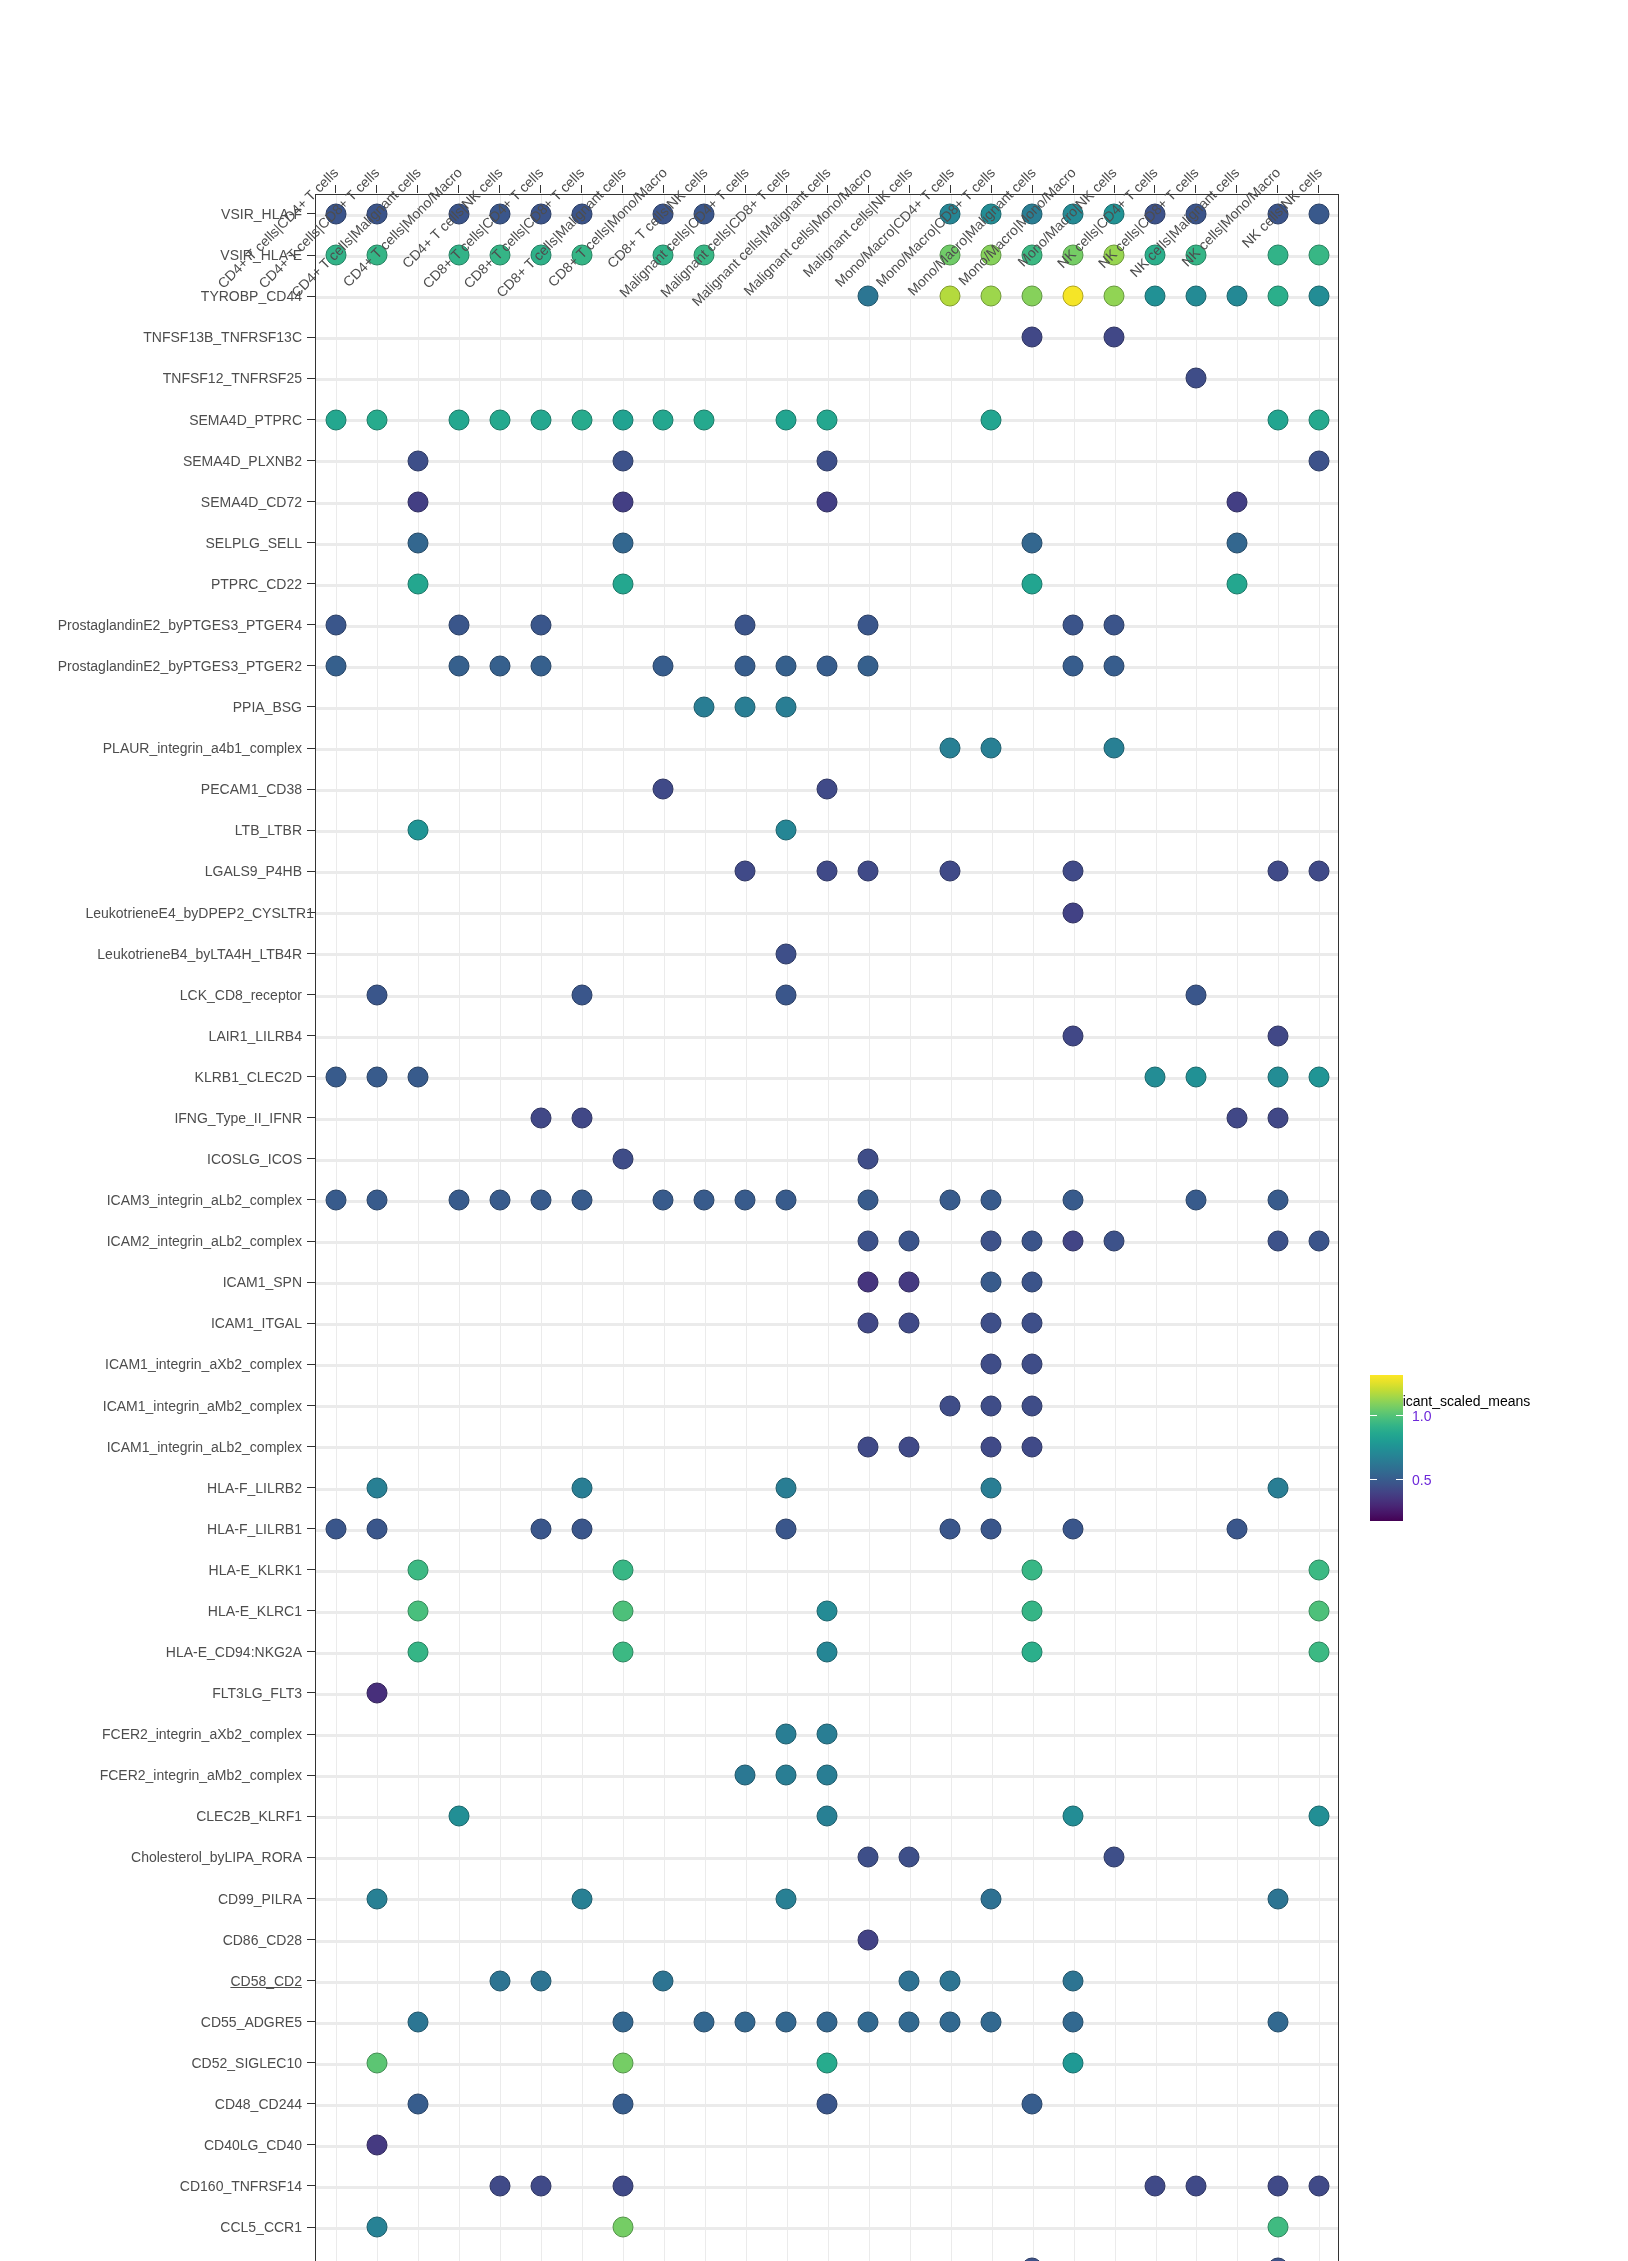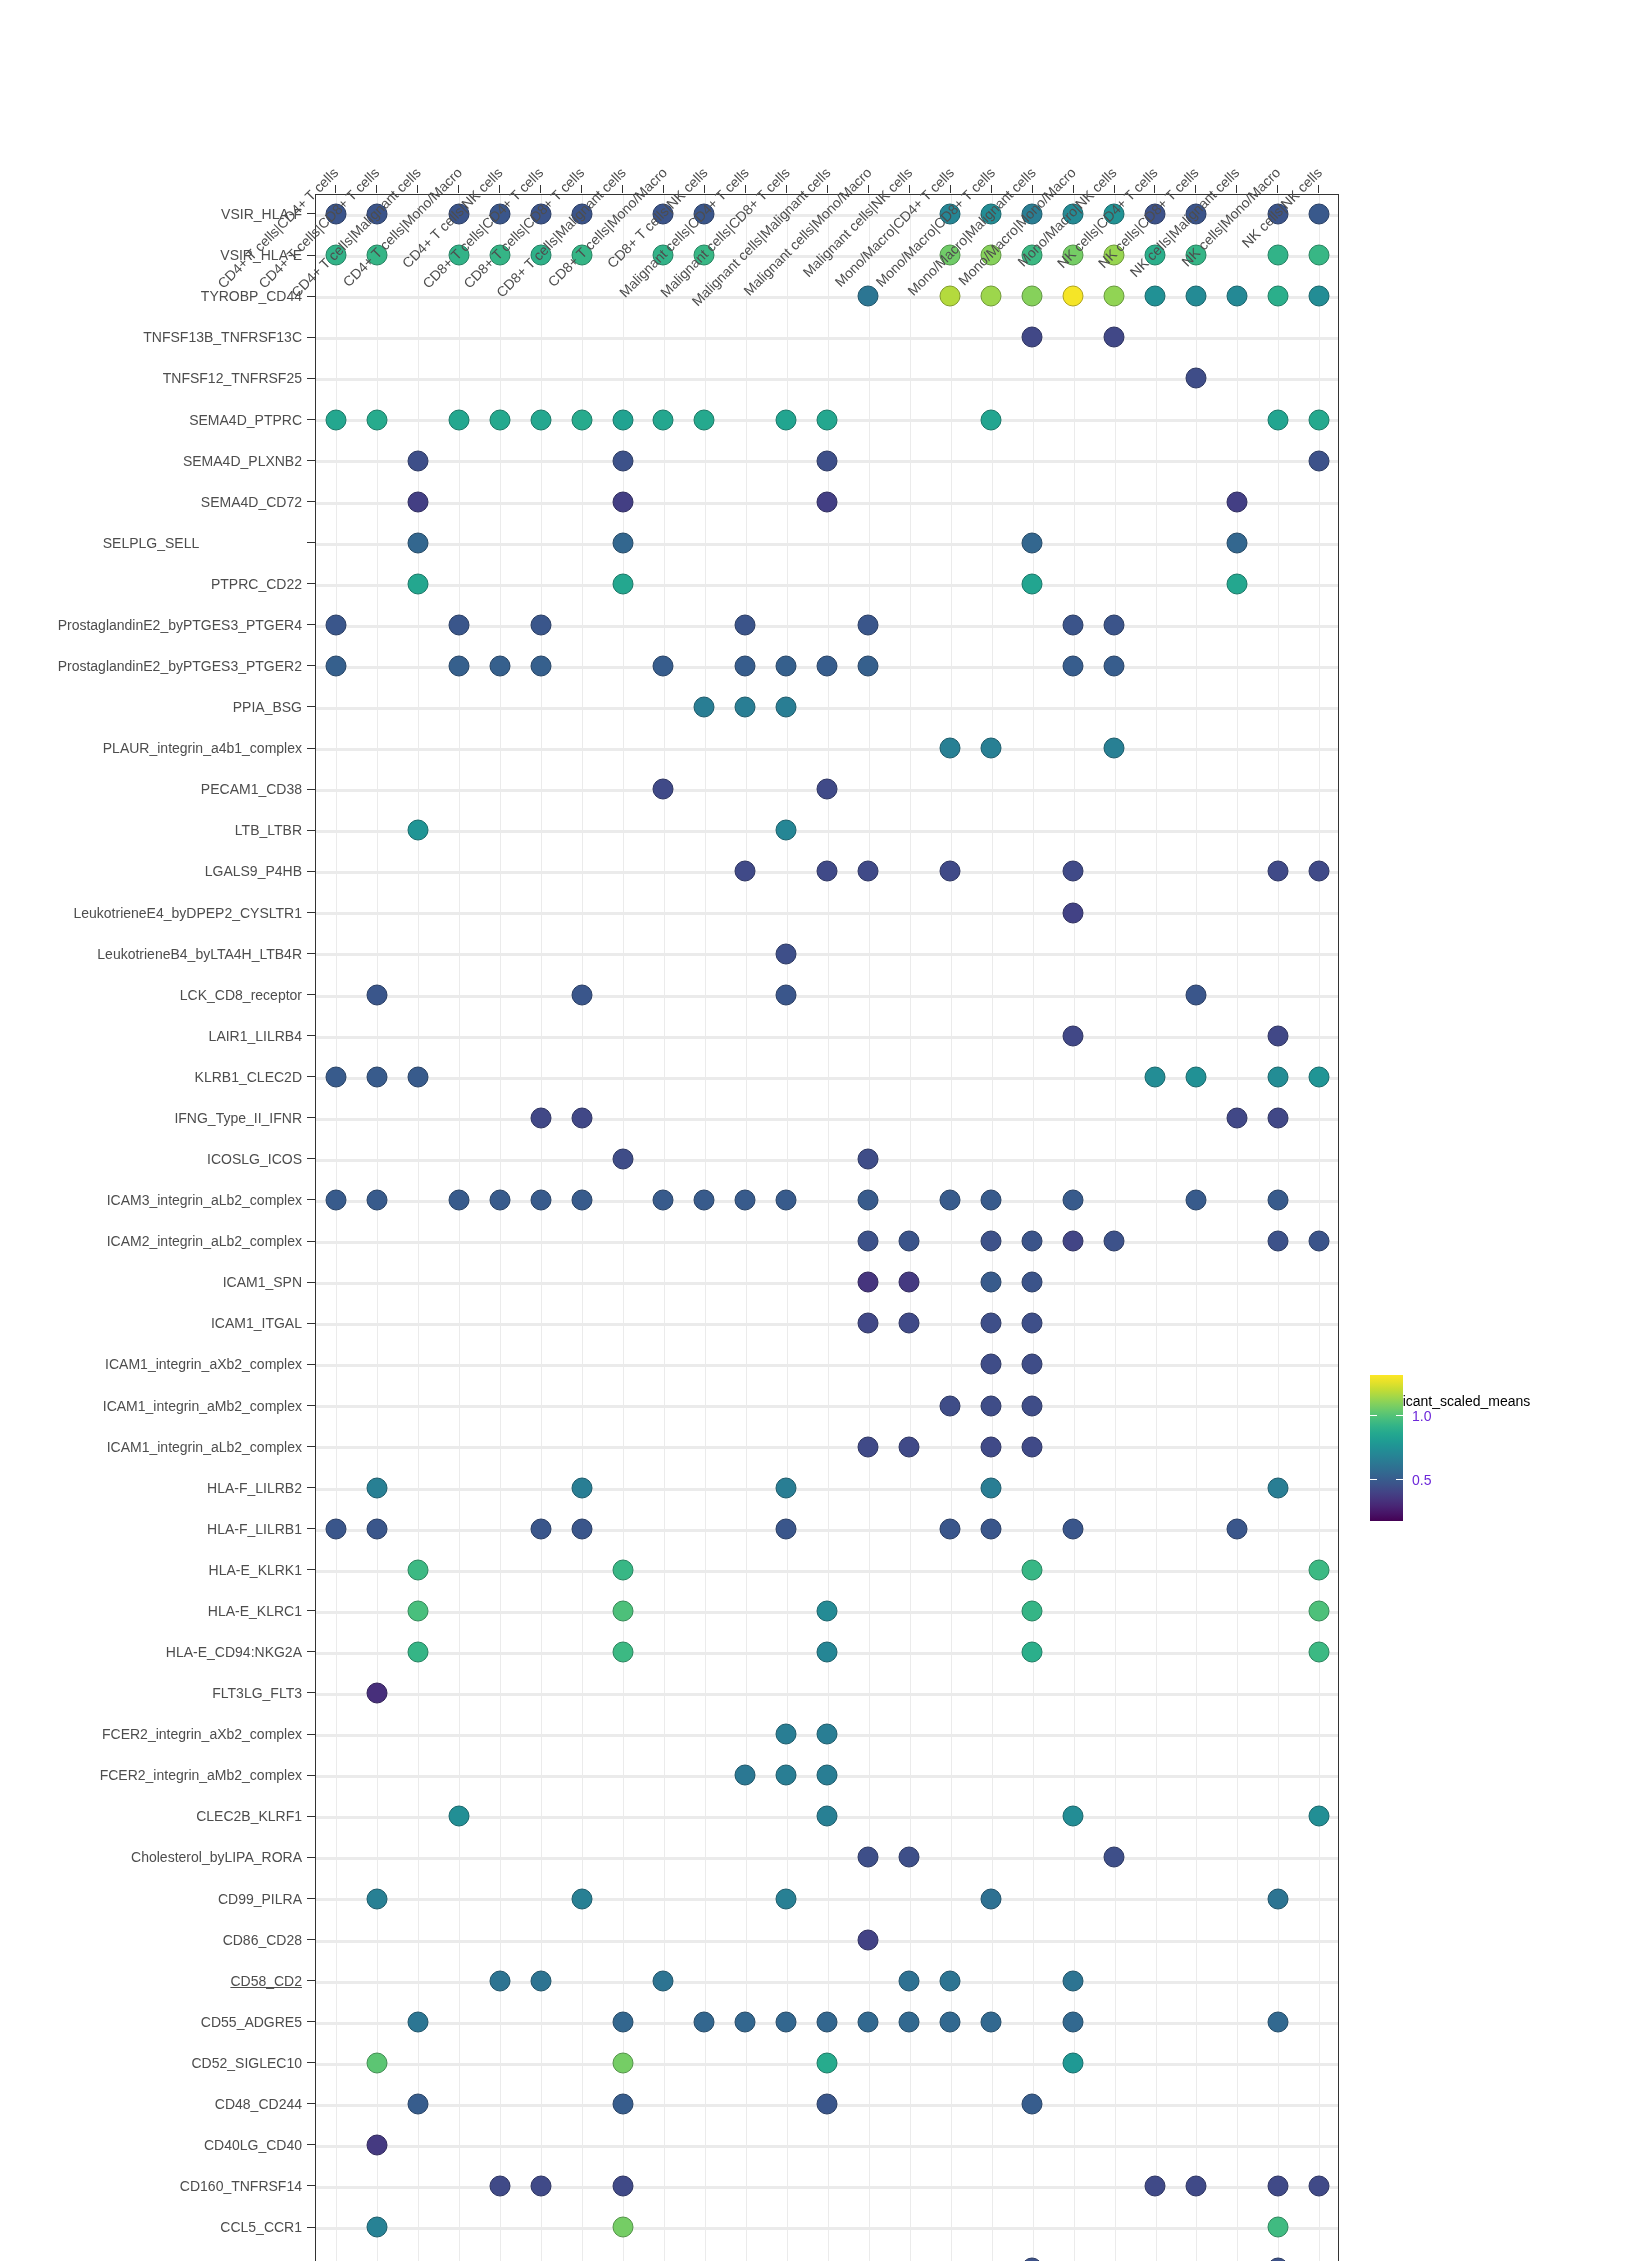--- a/index.html
+++ b/index.html
@@ -497,39 +497,39 @@
     <div class="ylab" style="left: 0px; width: 302px; top: 337px;">TNFSF13B_TNFRSF13C</div>
     <div class="ytick" style="left: 307px; top: 378px;"></div>
     <div class="ylab" style="left: 0px; width: 302px; top: 378px;">TNFSF12_TNFRSF25</div>
     <div class="ytick" style="left: 307px; top: 419px;"></div>
     <div class="ylab" style="left: 0px; width: 302px; top: 420px;">SEMA4D_PTPRC</div>
     <div class="ytick" style="left: 307px; top: 460px;"></div>
     <div class="ylab" style="left: 0px; width: 302px; top: 461px;">SEMA4D_PLXNB2</div>
     <div class="ytick" style="left: 307px; top: 501px;"></div>
     <div class="ylab" style="left: 0px; width: 302px; top: 502px;">SEMA4D_CD72</div>
     <div class="ytick" style="left: 307px; top: 542px;"></div>
-    <div class="ylab" style="left: 0px; width: 302px; top: 543px; text-align: center;">SELPLG_SELL</div>
+    <div class="ylab" style="left: 0px; width: 302px; top: 543px;">SELPLG_SELL</div>
     <div class="ytick" style="left: 307px; top: 583px;"></div>
     <div class="ylab" style="left: 0px; width: 302px; top: 584px;">PTPRC_CD22</div>
     <div class="ytick" style="left: 307px; top: 624px;"></div>
     <div class="ylab" style="left: 0px; width: 302px; top: 625px;">ProstaglandinE2_byPTGES3_PTGER4</div>
     <div class="ytick" style="left: 307px; top: 665px;"></div>
     <div class="ylab" style="left: 0px; width: 302px; top: 666px;">ProstaglandinE2_byPTGES3_PTGER2</div>
     <div class="ytick" style="left: 307px; top: 706px;"></div>
     <div class="ylab" style="left: 0px; width: 302px; top: 707px;">PPIA_BSG</div>
     <div class="ytick" style="left: 307px; top: 748px;"></div>
     <div class="ylab" style="left: 0px; width: 302px; top: 748px;">PLAUR_integrin_a4b1_complex</div>
     <div class="ytick" style="left: 307px; top: 789px;"></div>
     <div class="ylab" style="left: 0px; width: 302px; top: 789px;">PECAM1_CD38</div>
     <div class="ytick" style="left: 307px; top: 830px;"></div>
     <div class="ylab" style="left: 0px; width: 302px; top: 830px;">LTB_LTBR</div>
     <div class="ytick" style="left: 307px; top: 871px;"></div>
     <div class="ylab" style="left: 0px; width: 302px; top: 871px;">LGALS9_P4HB</div>
     <div class="ytick" style="left: 307px; top: 912px;"></div>
-    <div class="ylab" style="left: 0px; width: 302px; top: 913px;">LeukotrieneE4_byDPEP2_CYSLTR1</div>
+    <div class="ylab" style="left: 12px; width: 302px; top: 913px;">LeukotrieneE4_byDPEP2_CYSLTR1</div>
     <div class="ytick" style="left: 307px; top: 953px;"></div>
     <div class="ylab" style="left: 0px; width: 302px; top: 954px;">LeukotrieneB4_byLTA4H_LTB4R</div>
     <div class="ytick" style="left: 307px; top: 994px;"></div>
     <div class="ylab" style="left: 0px; width: 302px; top: 995px;">LCK_CD8_receptor</div>
     <div class="ytick" style="left: 307px; top: 1035px;"></div>
     <div class="ylab" style="left: 0px; width: 302px; top: 1036px;">LAIR1_LILRB4</div>
     <div class="ytick" style="left: 307px; top: 1076px;"></div>
     <div class="ylab" style="left: 0px; width: 302px; top: 1077px;">KLRB1_CLEC2D</div>
     <div class="ytick" style="left: 307px; top: 1117px;"></div>
     <div class="ylab" style="left: 0px; width: 302px; top: 1118px;">IFNG_Type_II_IFNR</div>

